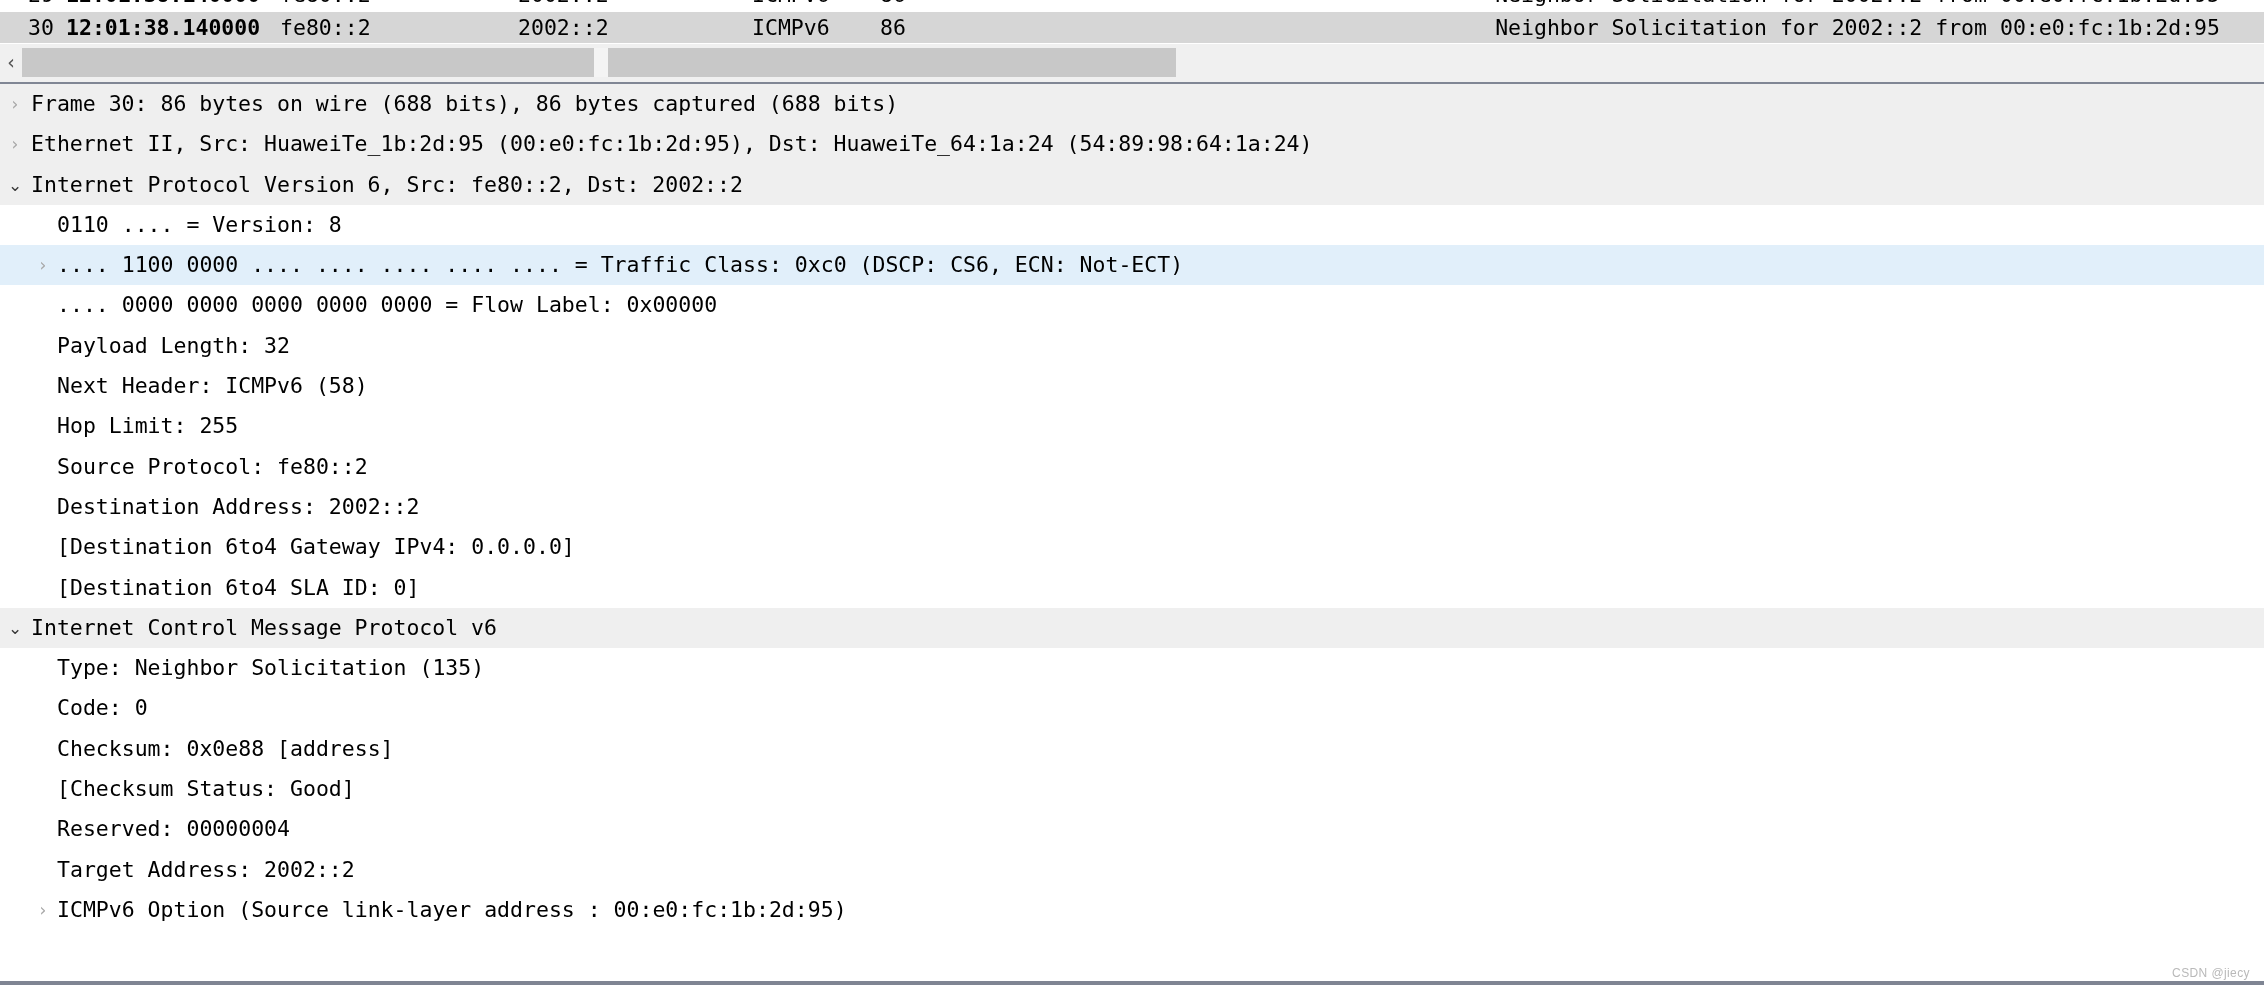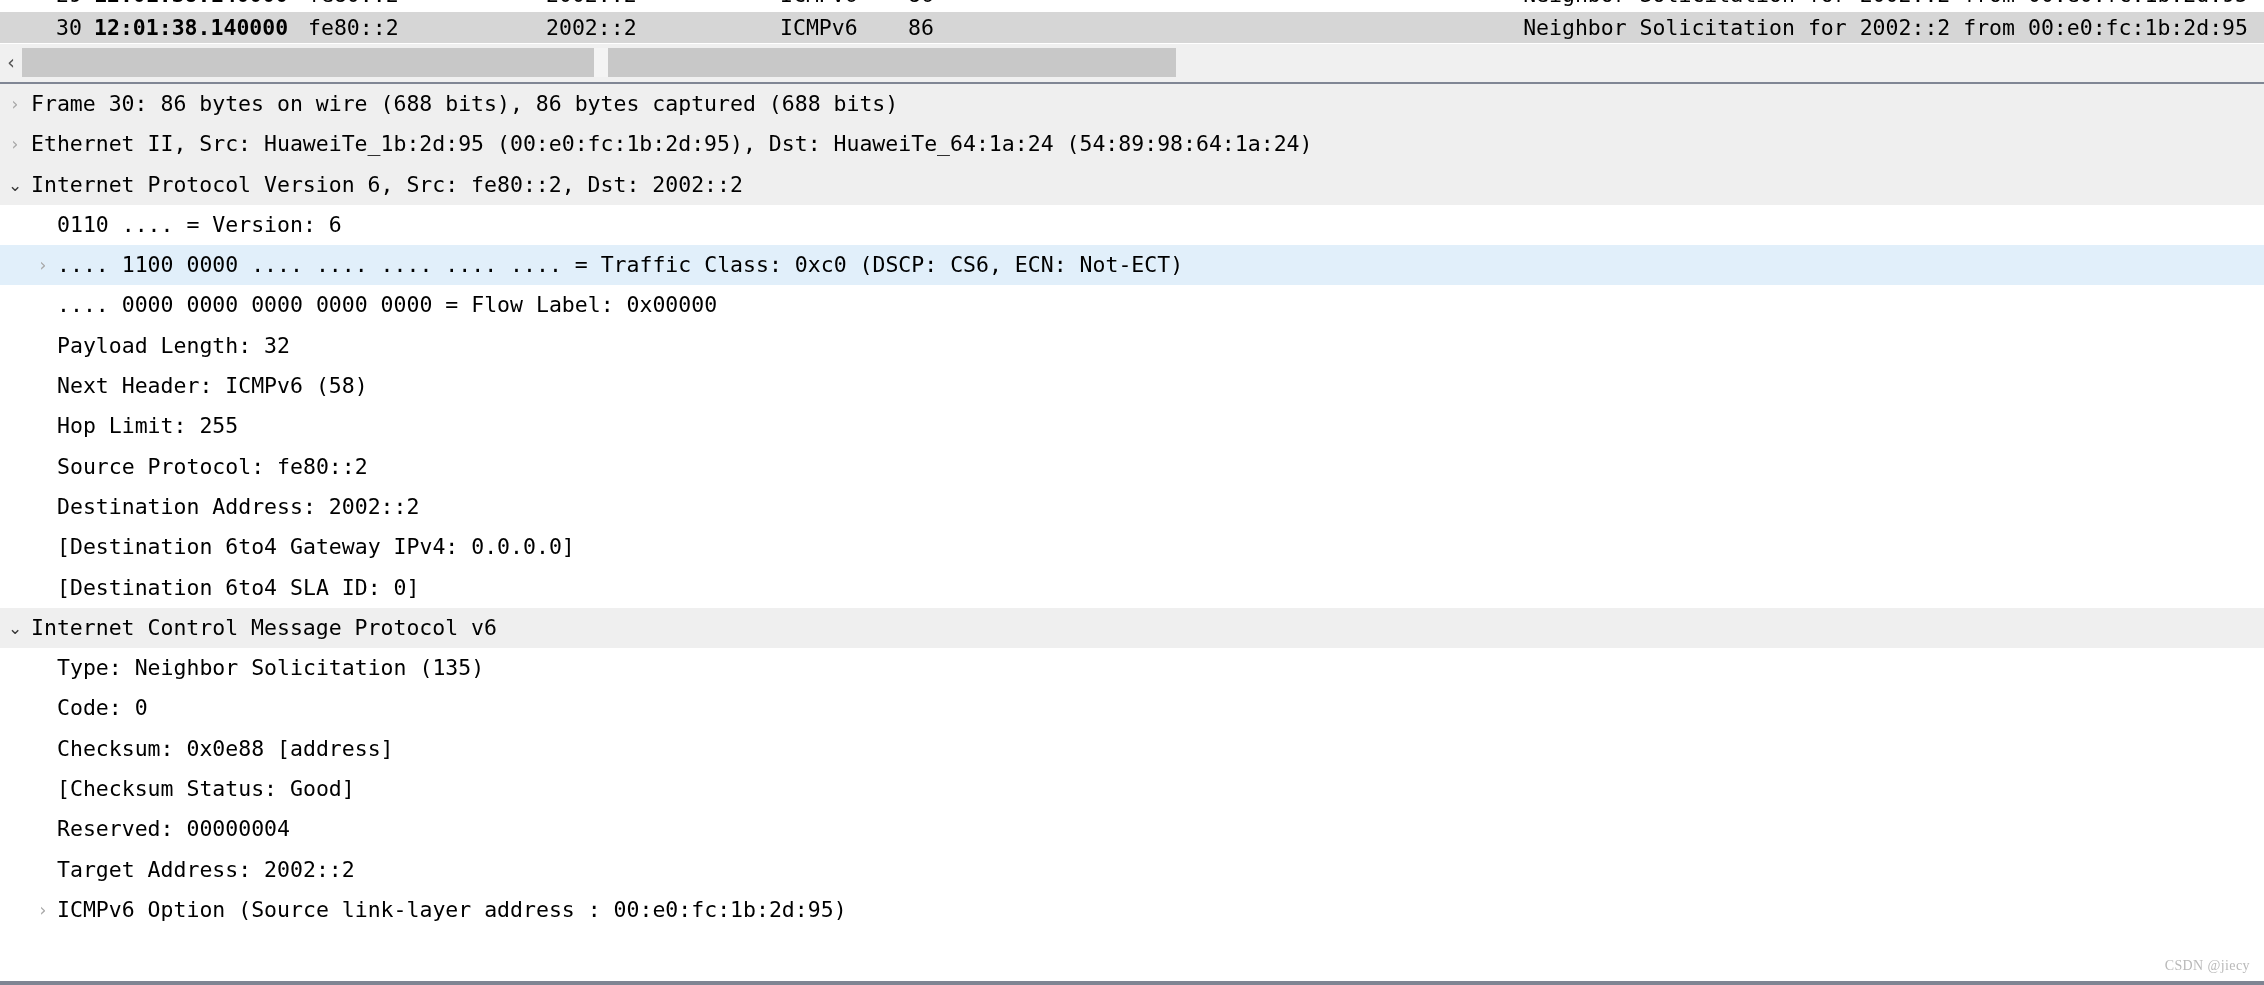--- a/index.html
+++ b/index.html
@@ -40,21 +40,20 @@
   }
   .plist-row.selected {
     top: 12px;
     background: #d6d6d6;
   }
   .pl-col {
     position: absolute;
     top: 0;
     display: inline-block;
     overflow: hidden;
-    margin-left: 28px;
   }
   .pl-no    { left: 28px;   width: 40px;  text-align: left; }
   .pl-time  { left: 66px;   width: 210px; font-weight: bold; }
   .pl-src   { left: 280px;  width: 300px; }
   .pl-dst   { left: 518px;  width: 320px; }
   .pl-proto { left: 752px;  width: 180px; }
   .pl-len   { left: 880px;  width: 60px;  }
   .pl-info  { left: 920px;  width: 1300px; text-align: right; }
 
   
@@ -141,24 +140,24 @@
     top: 0;
     white-space: pre;
   }
   .tree-label.lvl0 { left: 31px; }
   .tree-label.lvl1 { left: 57px; }
 
   
   #watermark {
     position: absolute;
     right: 14px;
-    bottom: 11px;
-    font-size: 14px;
+    bottom: 5px;
+    font-size: 12px;
     color: #b9b9b9;
-    font-family: Liberation Serif, serif;
+    font-family: Liberation Sans, sans-serif;
     letter-spacing: 0.4px;
     user-select: none;
   }
   #bottom-rule {
     position: absolute;
     left: 0;
     bottom: 0;
     width: 2264px;
     height: 4px;
     background: #7f8593;
@@ -202,21 +201,21 @@
     </div>
     <div class="tree-row proto">
       <span class="twisty lvl0 closed">›</span>
       <span class="tree-label lvl0">Ethernet II, Src: HuaweiTe_1b:2d:95 (00:e0:fc:1b:2d:95), Dst: HuaweiTe_64:1a:24 (54:89:98:64:1a:24)</span>
     </div>
     <div class="tree-row proto">
       <span class="twisty lvl0 open">⌄</span>
       <span class="tree-label lvl0">Internet Protocol Version 6, Src: fe80::2, Dst: 2002::2</span>
     </div>
     <div class="tree-row">
-      <span class="tree-label lvl1">0110 .... = Version: 6</span>
+      <span class="tree-label lvl1">0110 .... = Version: 8</span>
     </div>
     <div class="tree-row sel">
       <span class="twisty lvl1 closed">›</span>
       <span class="tree-label lvl1">.... 1100 0000 .... .... .... .... .... = Traffic Class: 0xc0 (DSCP: CS6, ECN: Not-ECT)</span>
     </div>
     <div class="tree-row">
       <span class="tree-label lvl1">.... 0000 0000 0000 0000 0000 = Flow Label: 0x00000</span>
     </div>
     <div class="tree-row">
       <span class="tree-label lvl1">Payload Length: 32</span>

